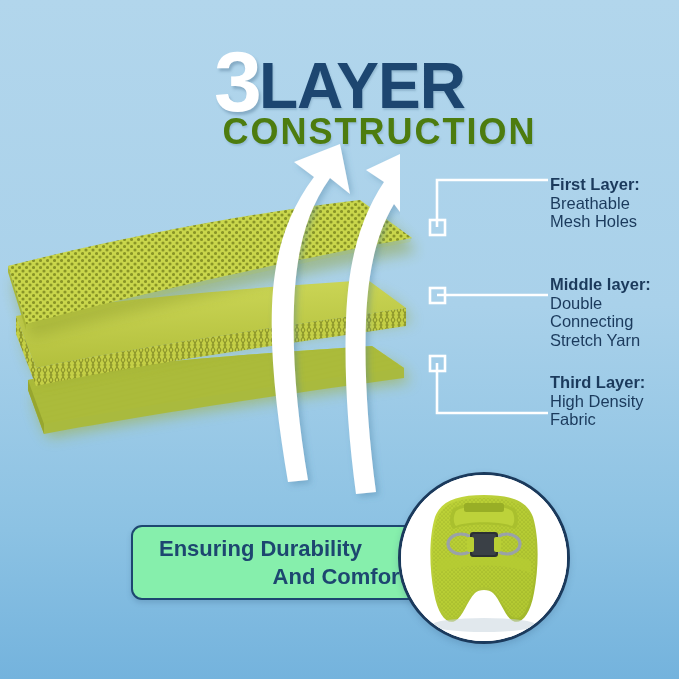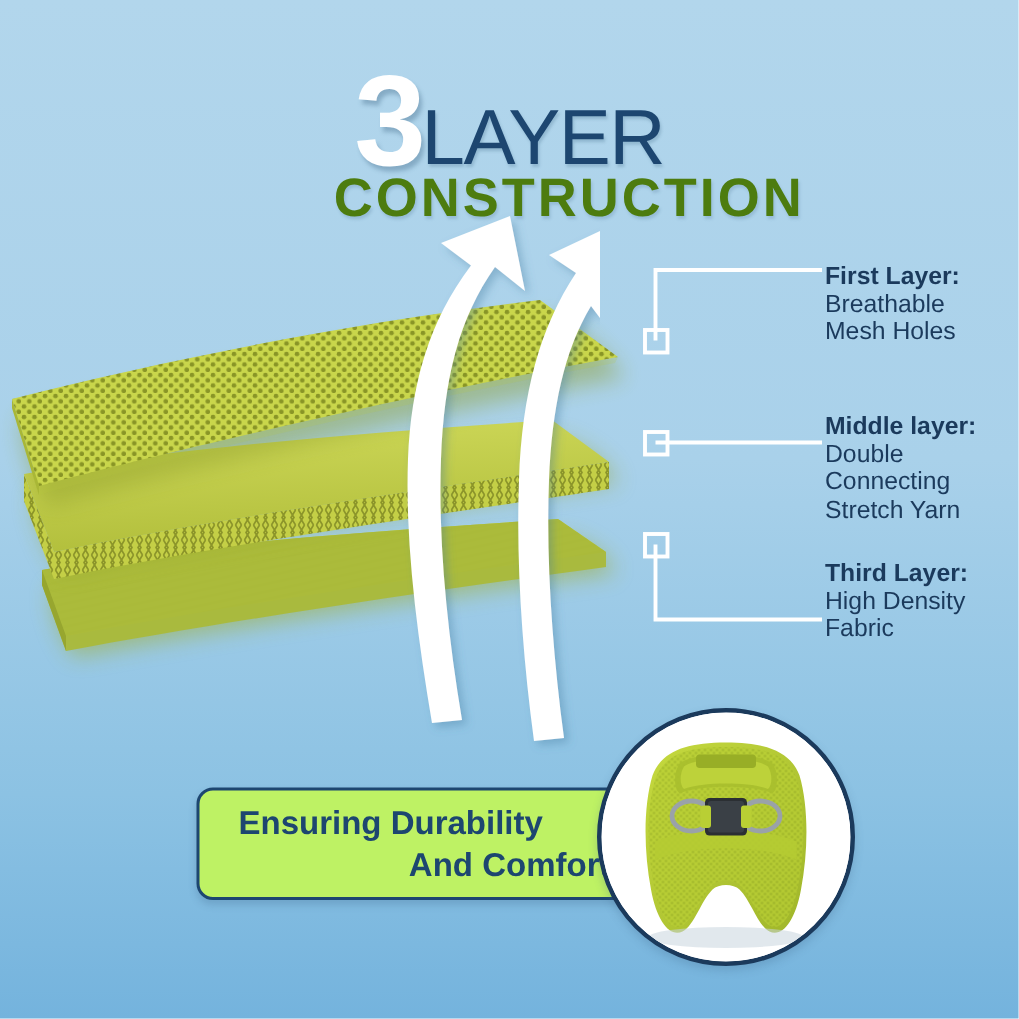--- a/index.html
+++ b/index.html
@@ -21,21 +21,21 @@
     display:flex; align-items:flex-end; justify-content:center;
     gap:0px;
   }
   .big3{
     font-size:86px; font-weight:bold; color:#ffffff;
     letter-spacing:-3px; line-height:.92;
     text-shadow:2px 3px 3px rgba(70,110,140,.40);
     transform:translateY(4px);
   }
   .word-layer{
-    font-size:52px; font-weight:normal; color:#1d4670;
+    font-size:64px; font-weight:bold; color:#1d4670;
     letter-spacing:-1px; line-height:.95;
     text-shadow:1px 2px 2px rgba(70,110,140,.28);
   }
   .word-construction{
     font-size:36px; font-weight:bold; color:#4d7c0f;
     letter-spacing:2.0px; line-height:1;
     margin-top:-3px; padding-left:80px;
     text-shadow:1px 2px 2px rgba(70,110,140,.22);
   }
 
@@ -55,21 +55,21 @@
   }
   .callout .head{ font-weight:bold; font-size:16.5px; display:block; }
   .callout .body{ font-weight:normal; font-size:16.5px; display:block; }
   #co1{ top:10px; }
   #co2{ top:110px; }
   #co3{ top:208px; }
 
   
   .banner{
     position:absolute; left:131px; top:525px; width:298px; height:75px;
-    background:#bef264; border:2.5px solid #1d4670; border-radius:11px;
+    background:#86efac; border:2.5px solid #1d4670; border-radius:11px;
     display:flex; flex-direction:column; align-items:flex-end;
     justify-content:center; padding:0 20px 0 14px;
     box-shadow:0 3px 5px rgba(60,100,135,.25);
   }
   .banner span{
     color:#1d4670; font-weight:bold; font-size:22px; line-height:1.24;
     white-space:nowrap;
   }
   .banner .l1{ align-self:flex-start; padding-left:12px;}
 

